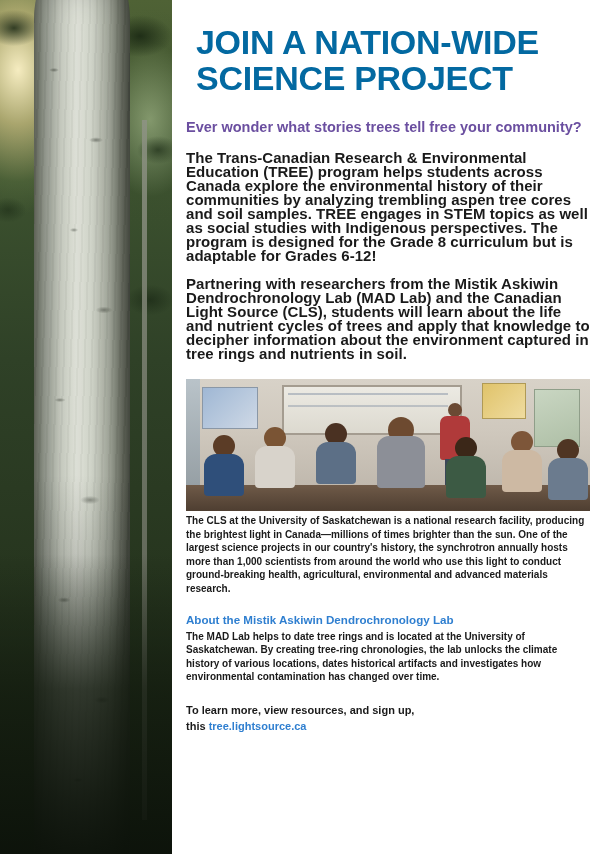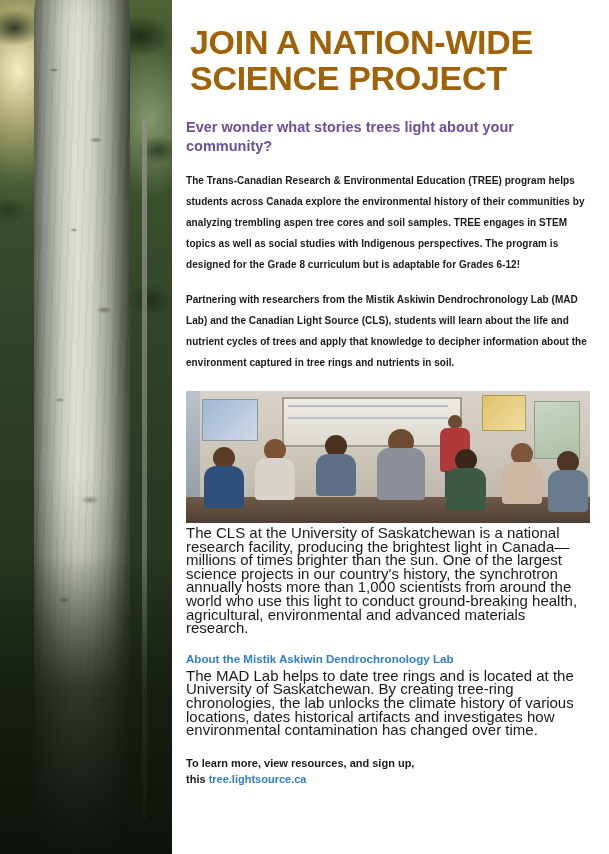--- a/index.html
+++ b/index.html
@@ -111,41 +111,41 @@
   
   .content {
     position: absolute;
     left: 186px;
     top: 0;
     width: 404px;
     height: 854px;
   }
 
   .headline {
-    margin: 24px 0 0 4px;
-    color: #a16207;
+    margin: 24px 0 0 10px;
+    color: #0369a1;
     font-size: 34px;
     line-height: 36px;
     font-weight: bold;
     letter-spacing: -0.3px;
   }
 
   .subhead {
     margin: 22px 0 0 0;
     color: #6b4fa0;
     font-size: 14.5px;
     line-height: 19px;
     font-weight: bold;
   }
 
   .body-text {
     margin: 14px 0 0 0;
     color: #1a1a1a;
-    font-size: 10px;
-    line-height: 21px;
+    font-size: 15px;
+    line-height: 14px;
     font-weight: bold;
     letter-spacing: 0.05px;
   }
 
   
   .class-photo {
     position: relative;
     margin: 18px 0 0 0;
     width: 404px;
     height: 132px;
@@ -245,23 +245,23 @@
     color: #2f7fd0;
     font-size: 11.6px;
     line-height: 15px;
     font-weight: bold;
   }
   .section-title.purple { color: #2f7fd0; }
 
   .section-body {
     margin: 3px 0 0 0;
     color: #1a1a1a;
-    font-size: 15px;
+    font-size: 10px;
     line-height: 13.6px;
-    font-weight: normal;
+    font-weight: bold;
   }
 
   .cta {
     margin: 18px 0 0 0;
     color: #1a1a1a;
     font-size: 11px;
     line-height: 16px;
     font-weight: bold;
   }
   .cta .visit-label { color: #1a1a1a; }
@@ -282,21 +282,21 @@
     <div class="lp-trunk"></div>
     <div class="lp-trunk-marks"></div>
     <div class="lp-trunk-shadow"></div>
     <div class="lp-ground"></div>
   </div>
 
   <div class="content">
 
     <h1 class="headline">JOIN A NATION-WIDE SCIENCE PROJECT</h1>
 
-    <h2 class="subhead">Ever wonder what stories trees light about your community?</h2>
+    <h2 class="subhead">Ever wonder what stories trees tell free your community?</h2>
 
     <p class="body-text">The Trans-Canadian Research &amp; Environmental Education (TREE) program helps students across Canada explore the environmental history of their communities by analyzing trembling aspen tree cores and soil samples. TREE engages in STEM topics as well as social studies with Indigenous perspectives. The program is designed for the Grade 8 curriculum but is adaptable for Grades 6-12!</p>
     <p class="body-text">Partnering with researchers from the Mistik Askiwin Dendrochronology Lab (MAD Lab) and the Canadian Light Source (CLS), students will learn about the life and nutrient cycles of trees and apply that knowledge to decipher information about the environment captured in tree rings and nutrients in soil.</p>
 
     <div class="class-photo">
       <div class="cp-wall"></div>
       <div class="cp-window"></div>
       <div class="cp-poster-a"></div>
       <div class="cp-board"></div>
       <div class="cp-board-lines"></div>

